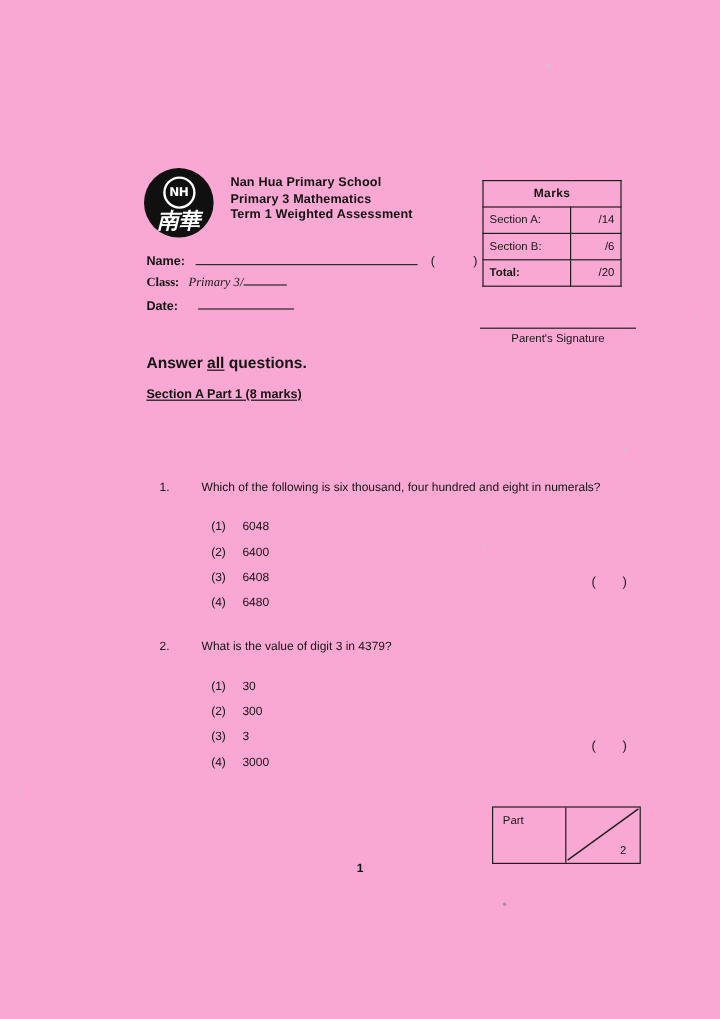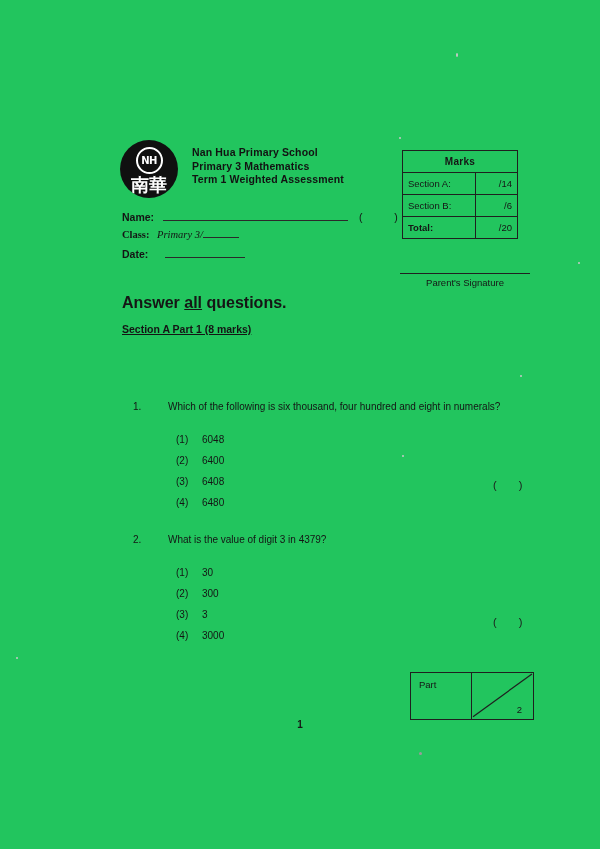--- a/index.html
+++ b/index.html
@@ -12,21 +12,21 @@
     height: 849px;
     position: relative;
     font-family: "Liberation Sans", sans-serif;
     color: #1a1a1a;
     overflow: hidden;
   }
 
   .page {
     position: absolute;
     inset: 0;
-    background: #22c55e;
+    background: #f9a8d4;
   }
 
   
   .speck {
     position: absolute;
     background: #c9c9c9;
     border-radius: 50%;
   }
 
   
@@ -63,20 +63,21 @@
     line-height: 1;
   }
   .logo-cn {
     color: #ffffff;
     font-size: 18px;
     font-weight: bold;
     line-height: 1;
     margin-top: 2px;
     letter-spacing: 0px;
     font-family: "DejaVu Sans", sans-serif;
+    font-style: italic;
   }
 
   .school-block {
     position: absolute;
     left: 192px;
     top: 146px;
     font-size: 10.5px;
     font-weight: bold;
     line-height: 13.5px;
     letter-spacing: 0.15px;
@@ -146,21 +147,21 @@
   .instr {
     position: absolute;
     font-size: 10px;
     color: #151515;
     line-height: 14.5px;
   }
   .answer-all {
     left: 122px;
     top: 296px;
     font-weight: bold;
-    font-size: 16px;
+    font-size: 13px;
   }
   .u { text-decoration: underline; }
 
   .section-head {
     position: absolute;
     left: 122px;
     top: 323px;
     font-size: 10.5px;
     font-weight: bold;
     text-decoration: underline;

